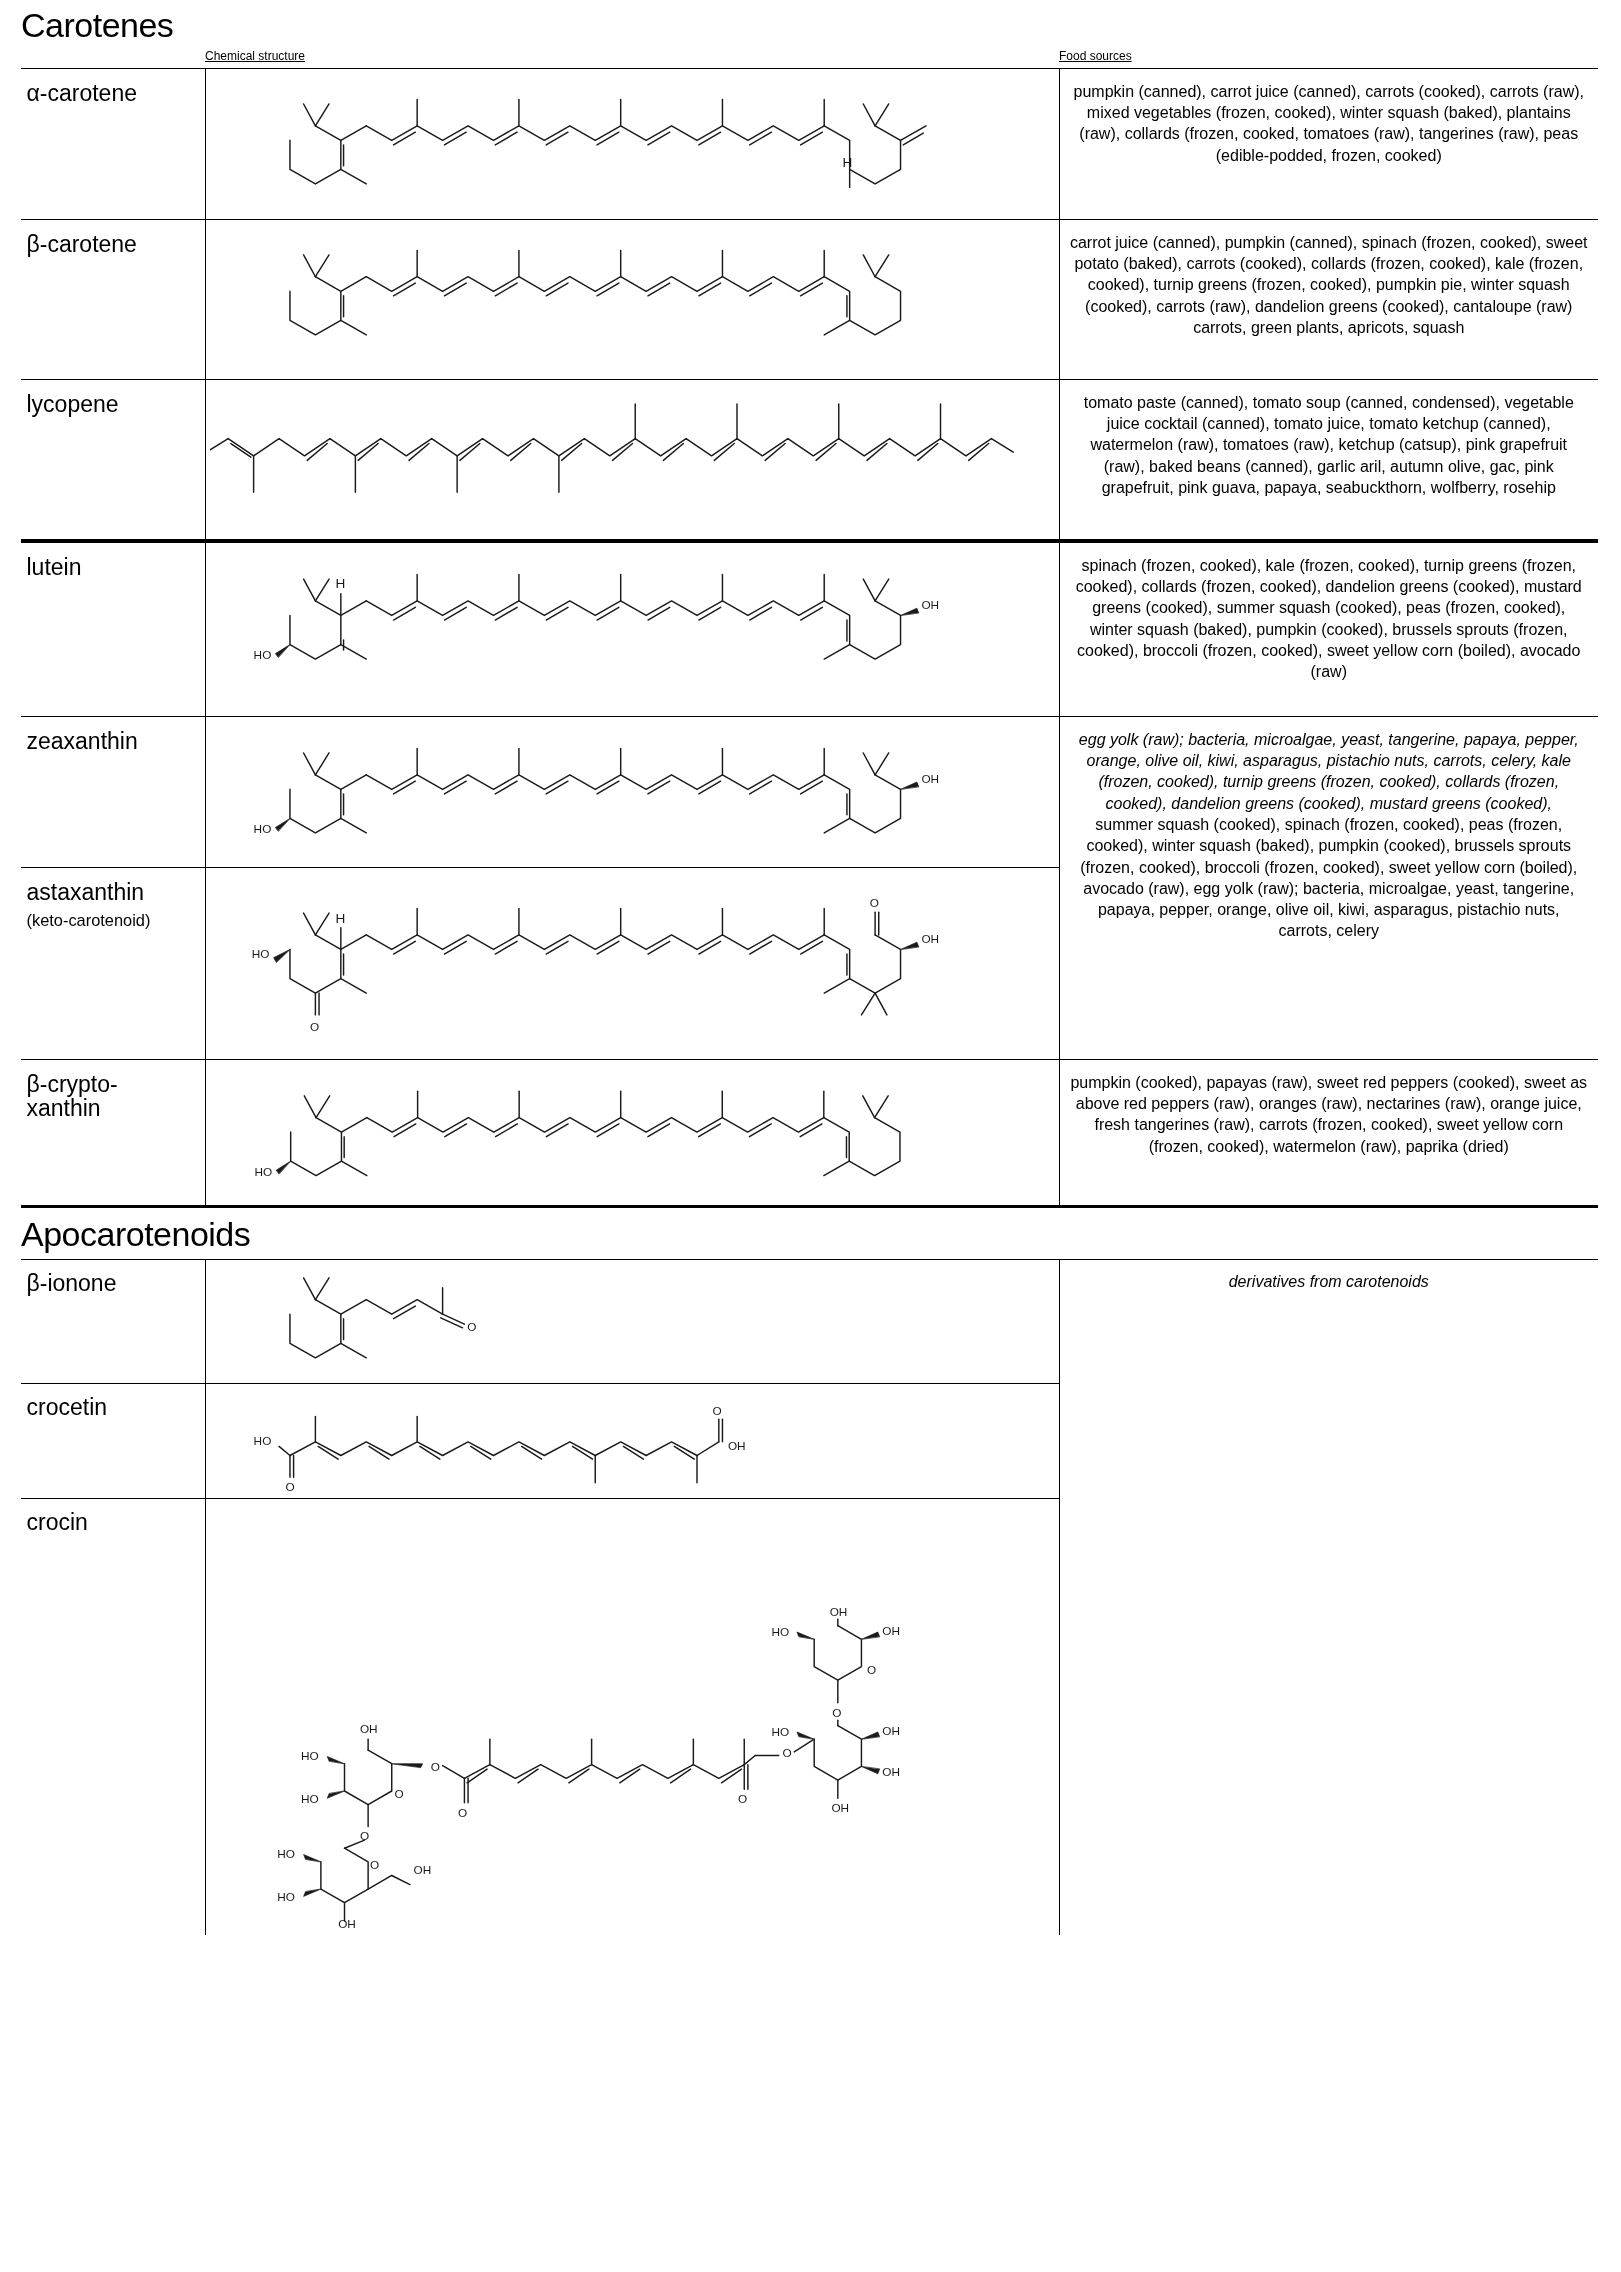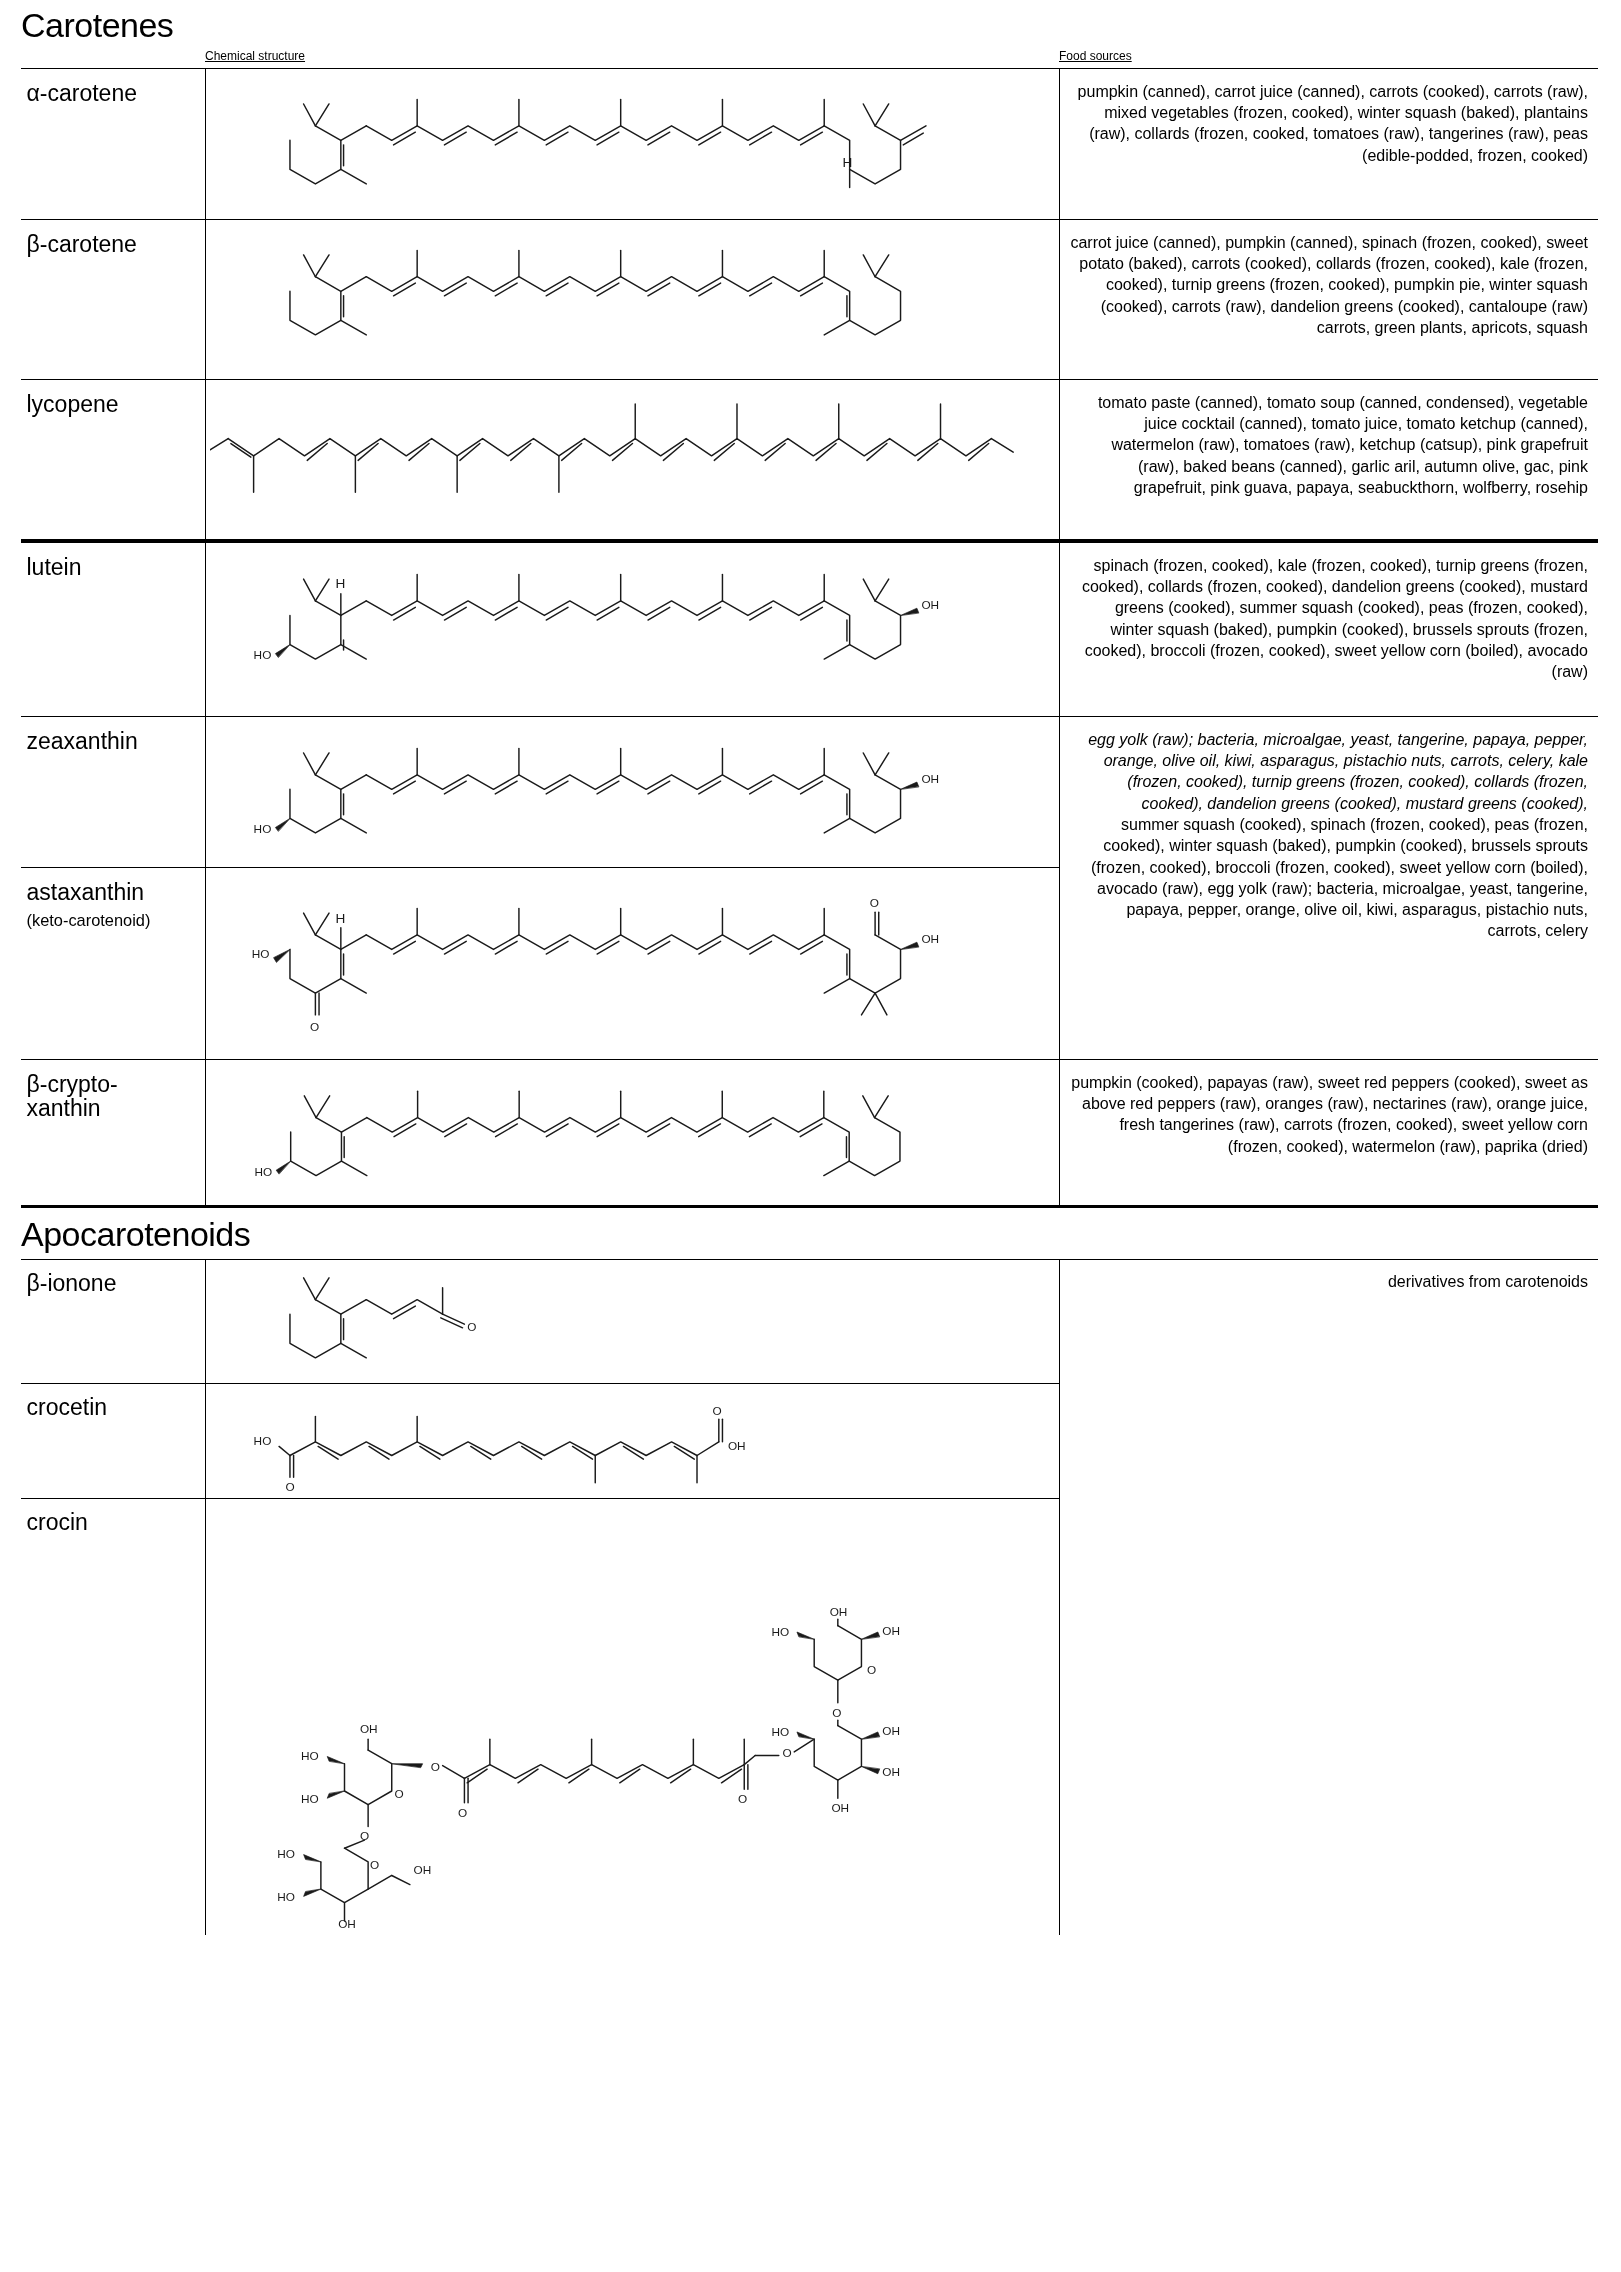--- a/index.html
+++ b/index.html
@@ -74,21 +74,21 @@
   }
   tr.datarow > td.cell-struct {
     padding: 4.5px 4.5px 4.5px 4.5px;
     border-right: 1.8px solid #000;
     overflow: hidden;
   }
   tr.datarow > td.cell-food {
     padding: 11.8px 10px 11.8px 10px;
     font-size: 16px;
     line-height: 1.33;
-    text-align: right;
+    text-align: center;
   }
 
   .thickline {
     height: 3.2px;
     background: #000;
     width: 1577px;
     margin-left: 21px;
   }
 
   svg.struct { display: block; }
@@ -461,21 +461,21 @@
             <line x1="294" y1="120" x2="294" y2="166"></line>
             <line x1="288" y1="174" x2="344" y2="206"></line>
             <polyline points="344,78 400,110 456,78 512,110"></polyline>
             <line x1="404" y1="120" x2="452" y2="92"></line>
             <line x1="512" y1="110" x2="512" y2="52"></line>
             <line x1="512" y1="110" x2="560" y2="132"></line>
             <line x1="508" y1="118" x2="556" y2="140"></line>
             <text x="566" y="146">O</text>
           </svg>
         </td>
-        <td class="cell-food" rowspan="3" style="vertical-align: top;">derivatives from carotenoids</td>
+        <td class="cell-food" rowspan="3" style="vertical-align: top; font-style: italic;">derivatives from carotenoids</td>
       </tr>
 
       <tr class="datarow">
         <td class="cell-name">crocetin</td>
         <td class="cell-struct">
           <svg class="struct" width="845" height="105" viewBox="0 0 1860 230">
             <text x="96" y="124">HO</text>
             <line x1="152" y1="128" x2="176" y2="148"></line>
             <line x1="176" y1="148" x2="176" y2="196"></line>
             <line x1="184" y1="148" x2="184" y2="196"></line>

